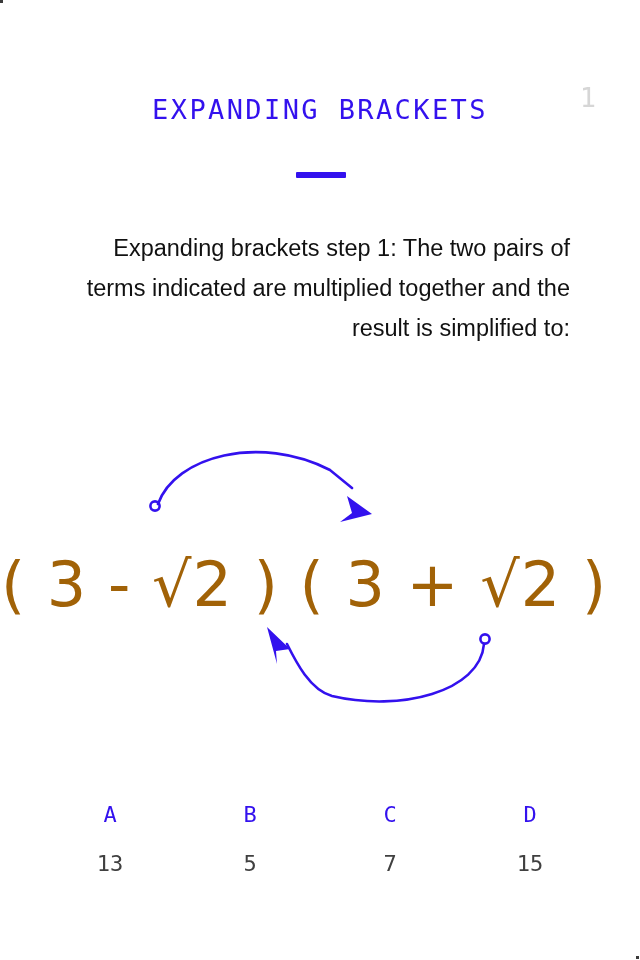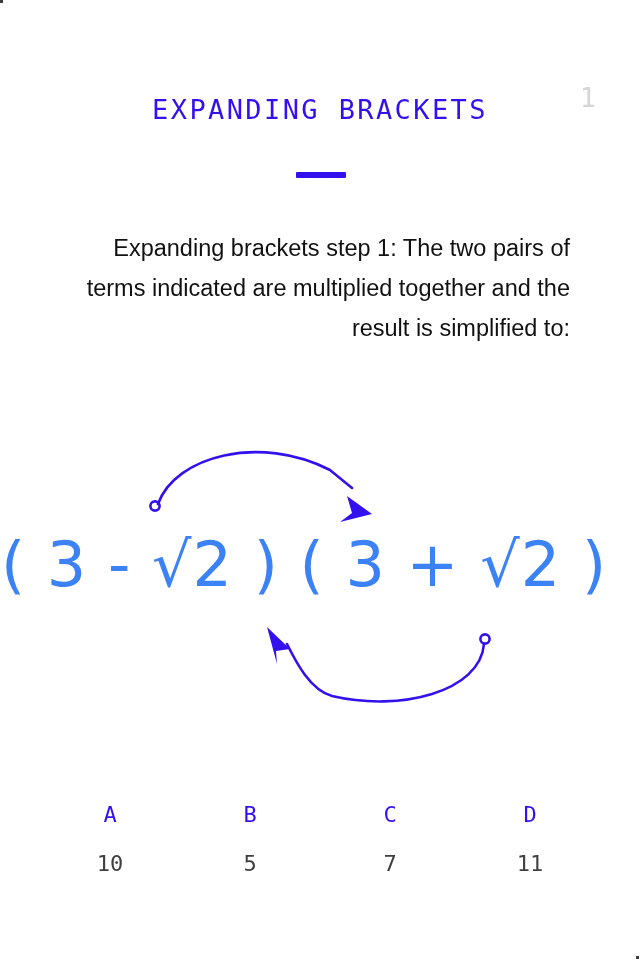--- a/index.html
+++ b/index.html
@@ -105,27 +105,27 @@
     left: 0;
     top: 0;
     width: 640px;
     height: 340px;
     pointer-events: none;
   }
 
   .expression {
     position: absolute;
     left: 0;
-    top: 120px;
+    top: 140px;
     width: 608px;
     text-align: center;
     font-family: "DejaVu Sans", sans-serif;
     font-size: 62px;
     letter-spacing: 1px;
-    color: #3b82f6;
+    color: #a16207;
     line-height: 90px;
     white-space: nowrap;
   }
 
   
   .options {
     position: absolute;
     left: 40px;
     top: 800px;
     width: 560px;
@@ -189,33 +189,33 @@
       </g>
     </svg>
 
     <div class="expression">( 3 - √2 ) ( 3 + √2 )</div>
   </div>
 
   <div class="options">
 
     <div class="option">
       <span class="option-letter">A</span>
-      <span class="option-value">10</span>
+      <span class="option-value">13</span>
     </div>
 
     <div class="option">
       <span class="option-letter">B</span>
       <span class="option-value">5</span>
     </div>
 
     <div class="option">
       <span class="option-letter">C</span>
       <span class="option-value">7</span>
     </div>
 
     <div class="option">
       <span class="option-letter">D</span>
-      <span class="option-value">11</span>
+      <span class="option-value">15</span>
     </div>
 
   </div>
 
 </div>
 
 </body></html>

